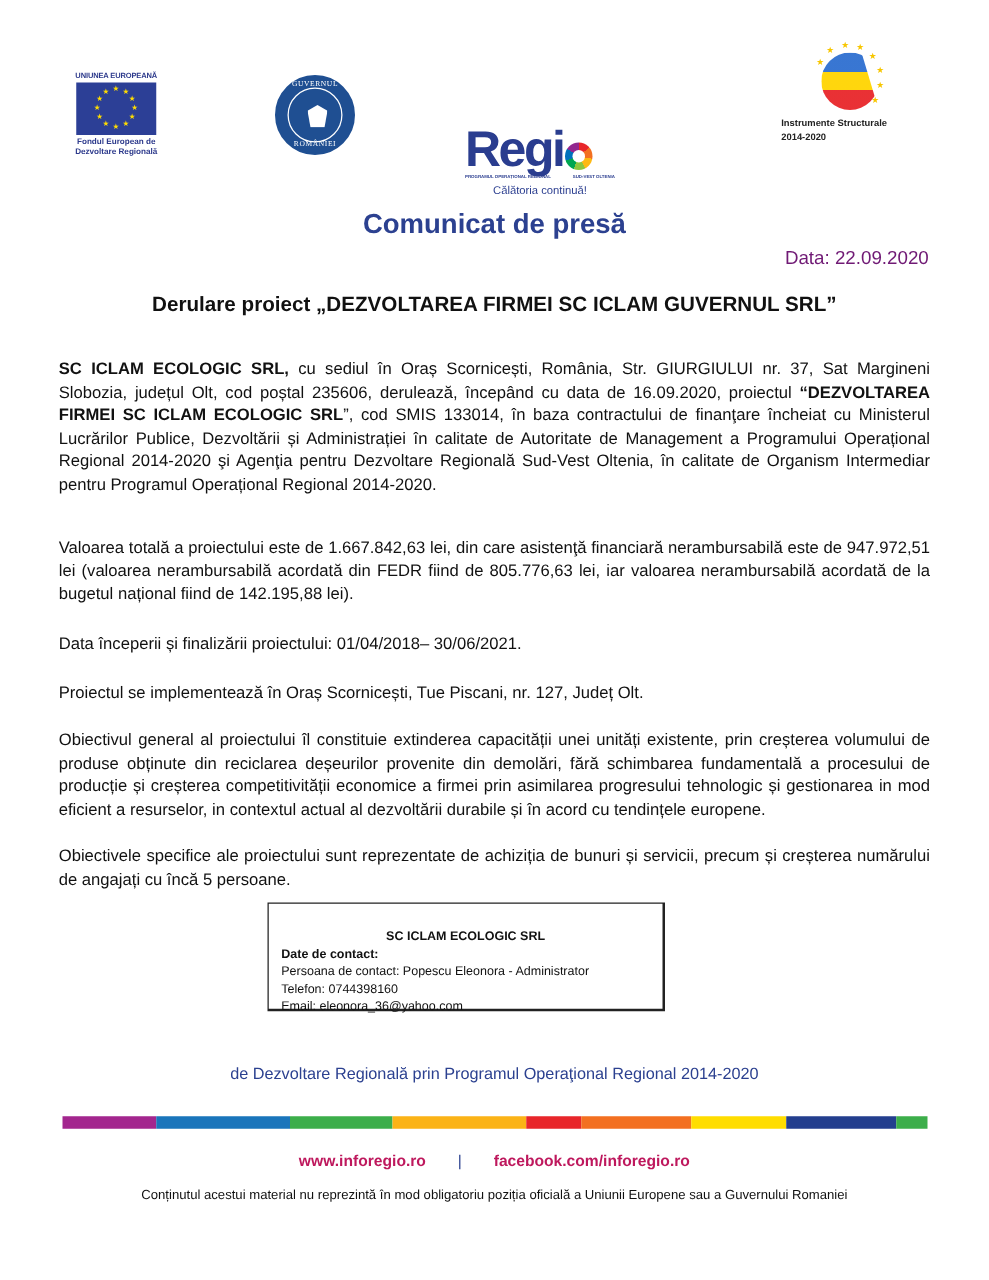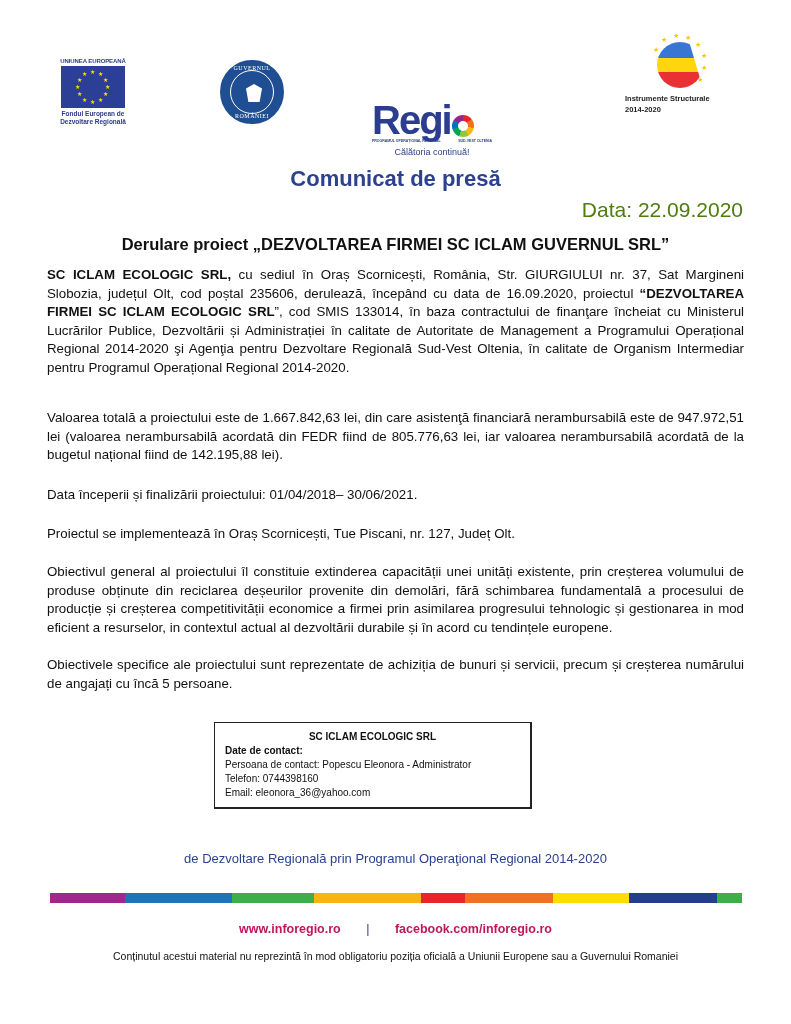--- a/index.html
+++ b/index.html
@@ -37,39 +37,39 @@
   .is-graphic { width: 58px; height: 60px; margin: 0 auto; position: relative; }
   .is-circle { position: absolute; left: 6px; top: 10px; width: 46px; height: 46px; border-radius: 50%;
                background: linear-gradient(180deg, #2e6fd0 0 34%, #ffd400 34% 66%, #e8262a 66% 100%);
                clip-path: polygon(0 0, 70% 0, 100% 100%, 0 100%); opacity: 0.95; }
   .is-star { position: absolute; color: #f7c600; font-size: 7px; }
   .is-text { font-size: 7.5px; font-weight: bold; color: #222; line-height: 9px; margin-top: 2px; }
 
   
   .title { position: absolute; left: 0; width: 791px; top: 166px; text-align: center;
            font-size: 22px; font-weight: bold; color: #2c4190; }
-  .date { position: absolute; right: 48px; top: 198px; font-size: 21px; color: #4d7c0f; }
+  .date { position: absolute; right: 48px; top: 198px; font-size: 15px; color: #701a75; }
   .subtitle { position: absolute; left: 0; width: 791px; top: 235px; text-align: center;
               font-size: 16.5px; font-weight: bold; color: #111; }
 
   .body { position: absolute; left: 47px; width: 697px; font-size: 13.3px; line-height: 18.5px;
-          text-align: justify; color: #111; font-family: "Liberation Sans Narrow", "Liberation Sans", sans-serif; }
+          text-align: justify; color: #111; font-family: "Liberation Sans Narrow", "Liberation Sans", sans-serif; margin-top: 20px; }
   .body p { margin: 0; }
   .p1 { top: 266px; }
   .p2 { top: 409px; }
   .p3 { top: 486px; }
   .p4 { top: 525px; }
   .p5 { top: 563px; }
   .p6 { top: 656px; }
   .body b { font-weight: bold; }
 
   
   .contact-box { position: absolute; left: 214px; top: 722px; width: 318px; height: 87px;
                  border: 1.5px solid #222; border-right-width: 2px; border-bottom-width: 2px;
-                 box-sizing: border-box; padding: 7px 10px; font-size: 10px; line-height: 14px; }
+                 box-sizing: border-box; padding: 20px 10px; font-size: 10px; line-height: 14px; }
   .contact-company { text-align: center; font-weight: bold; }
   .contact-label { font-weight: bold; }
 
   
   .footer-msg { position: absolute; left: 0; width: 791px; top: 850px; text-align: center;
                 font-size: 13px; line-height: 18px; color: #2c4190; }
   .color-bar { position: absolute; left: 50px; top: 893px; width: 692px; height: 10px; display: flex; }
   .color-bar span { display: block; height: 100%; }
   .links { position: absolute; left: 0; width: 791px; top: 922px; text-align: center;
            font-size: 12.5px; font-weight: bold; color: #2c4190; }

